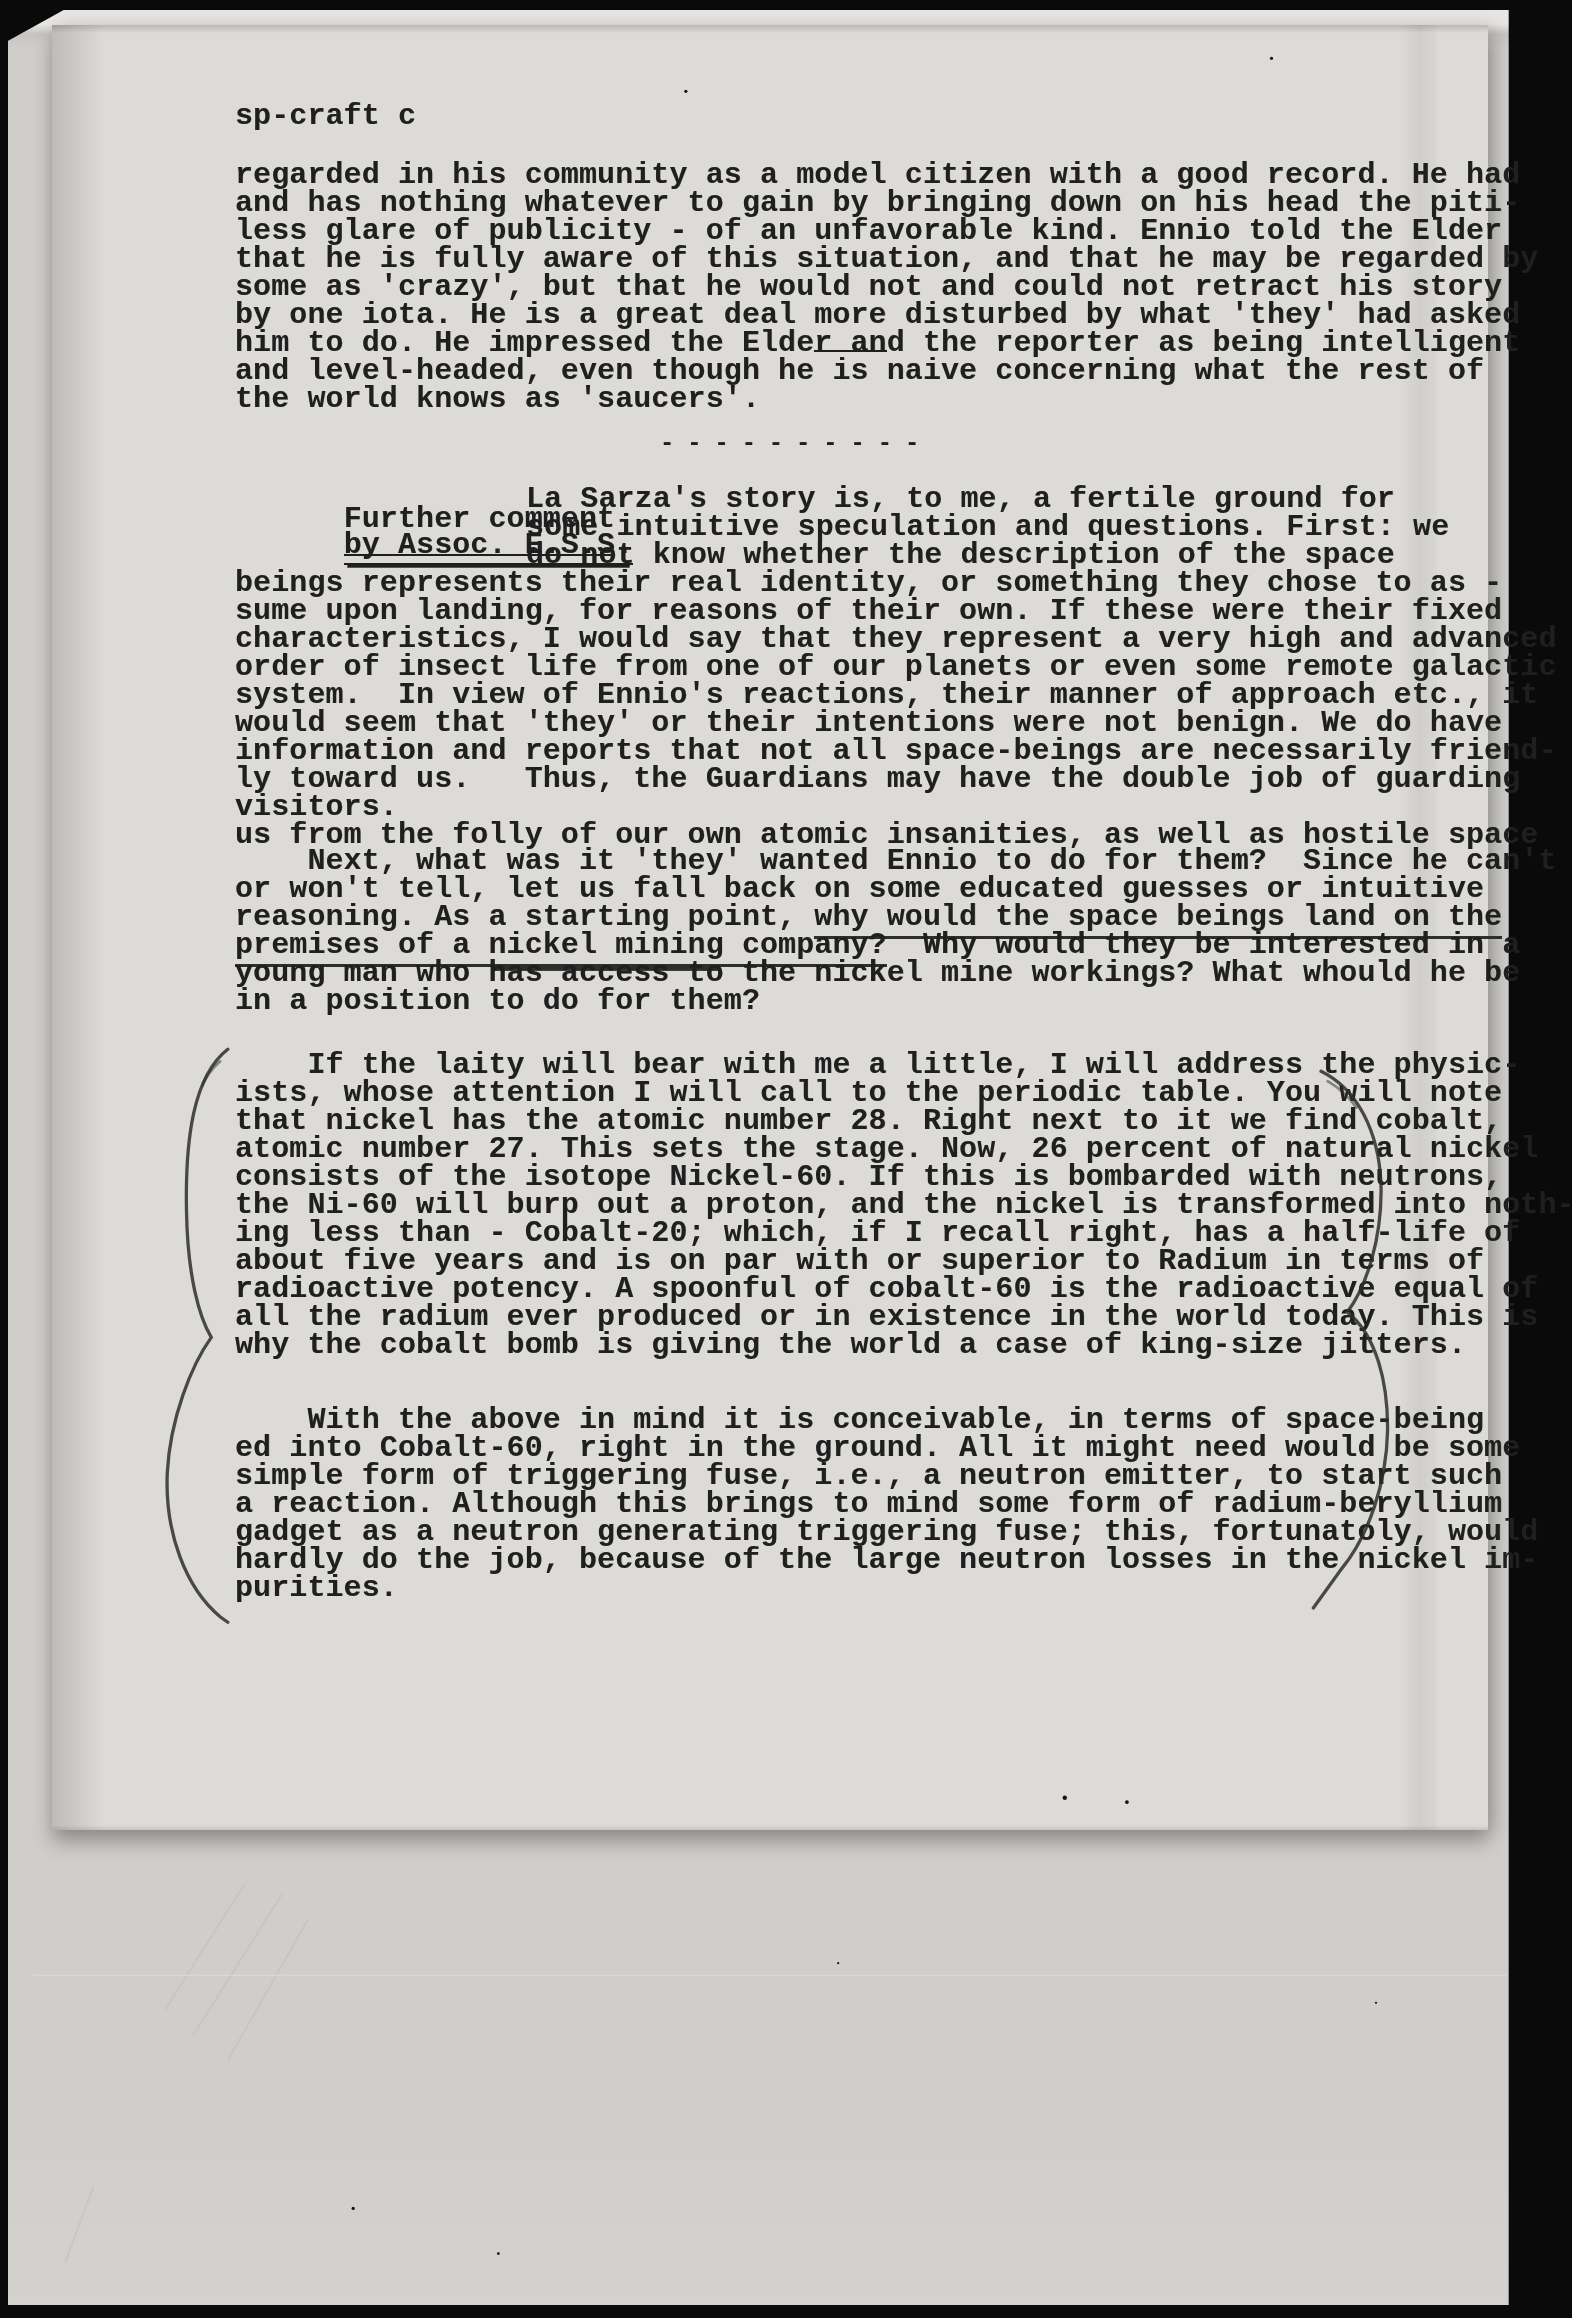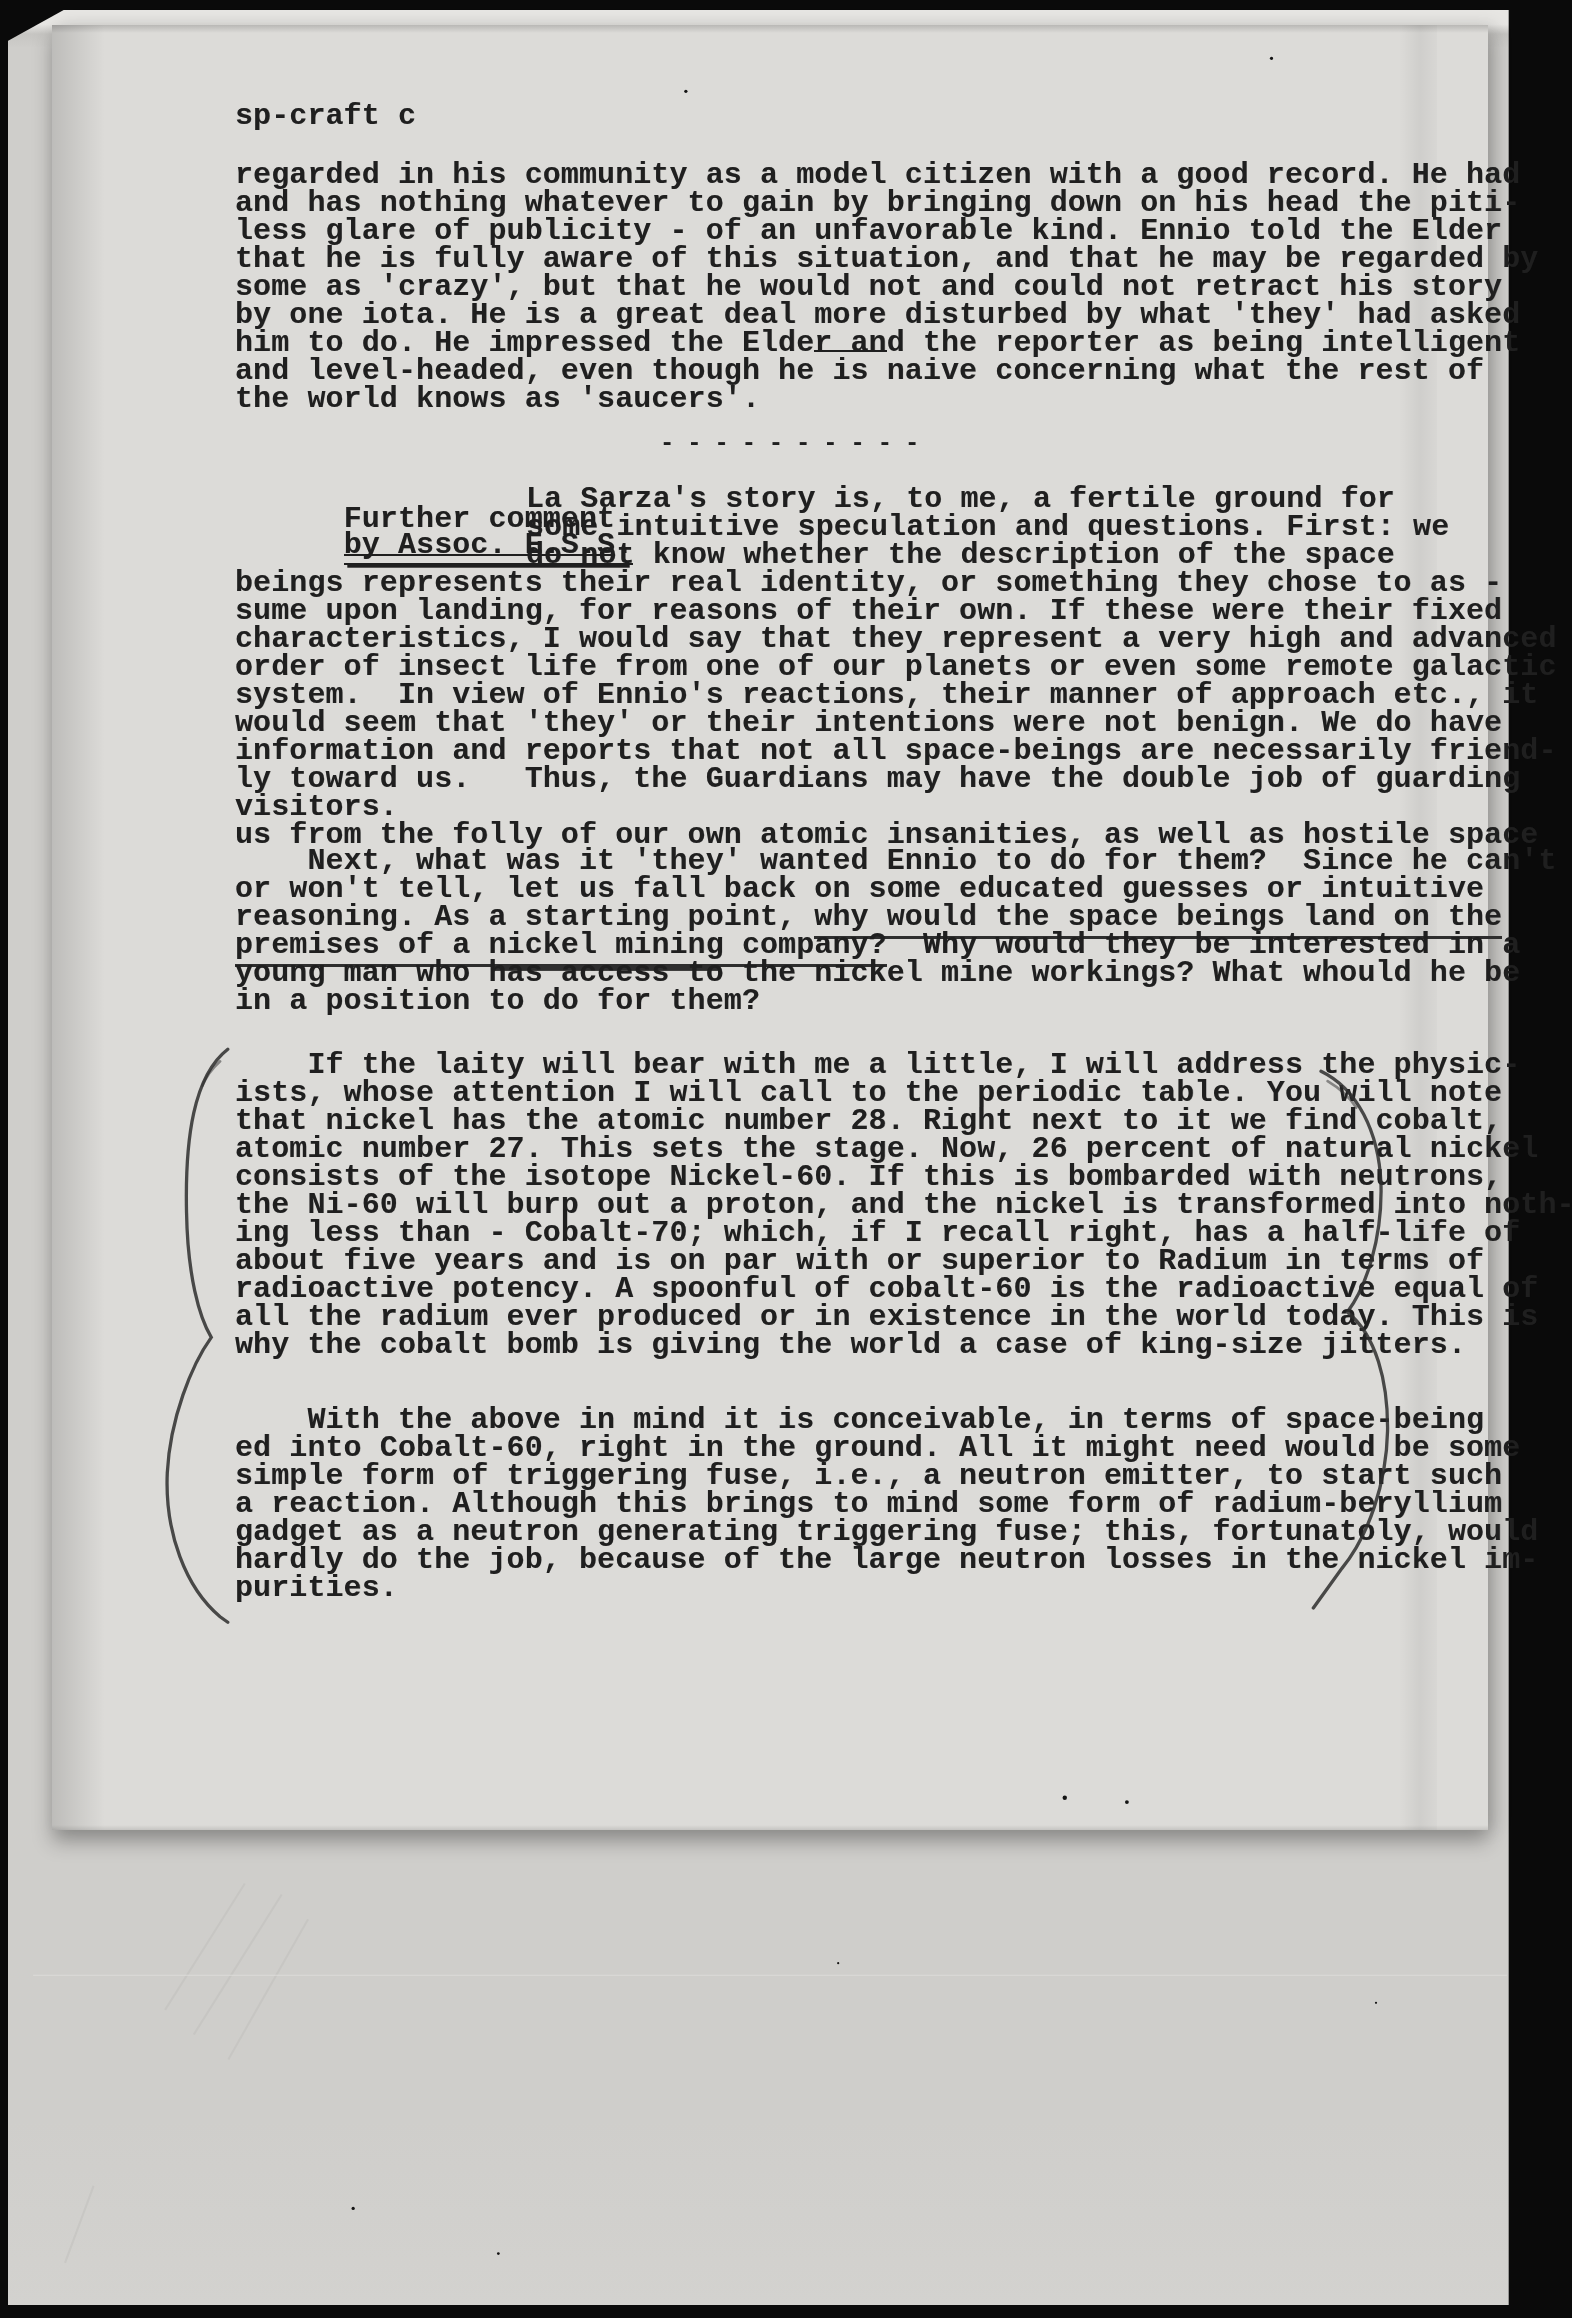--- a/index.html
+++ b/index.html
@@ -107,21 +107,21 @@
       <div class="line"><span>young man who has access to the nickel mine workings? What whould he be</span></div>
       <div class="line"><span>in a position to do for them?</span></div>
     </div>
   <div class="textblock" style="top:1026px;">
       <div class="line"><span>    If the laity will bear with me a little, I will address the physic-</span></div>
       <div class="line"><span>ists, whose attention I will call to the periodic table. You will note</span></div>
       <div class="line"><span>that nickel has the atomic number 28. Right next to it we find cobalt,</span></div>
       <div class="line"><span>atomic number 27. This sets the stage. Now, 26 percent of natural nickel</span></div>
       <div class="line"><span>consists of the isotope Nickel-60. If this is bombarded with neutrons,</span></div>
       <div class="line"><span>the Ni-60 will burp out a proton, and the nickel is transformed into noth-</span></div>
-      <div class="line"><span>ing less than - Cobalt-70; which, if I recall right, has a half-life of</span></div>
+      <div class="line"><span>ing less than - Cobalt-20; which, if I recall right, has a half-life of</span></div>
       <div class="line"><span>about five years and is on par with or superior to Radium in terms of</span></div>
       <div class="line"><span>radioactive potency. A spoonful of cobalt-60 is the radioactive equal of</span></div>
       <div class="line"><span>all the radium ever produced or in existence in the world today. This is</span></div>
       <div class="line"><span>why the cobalt bomb is giving the world a case of king-size jitters.</span></div>
     </div>
   <div class="textblock" style="top:1381px;">
       <div class="line"><span>    With the above in mind it is conceivable, in terms of space-being</span></div>
       <div class="line"><span>ed into Cobalt-60, right in the ground. All it might need would be some</span></div>
       <div class="line"><span>simple form of triggering fuse, i.e., a neutron emitter, to start such</span></div>
       <div class="line"><span>a reaction. Although this brings to mind some form of radium-beryllium</span></div>

